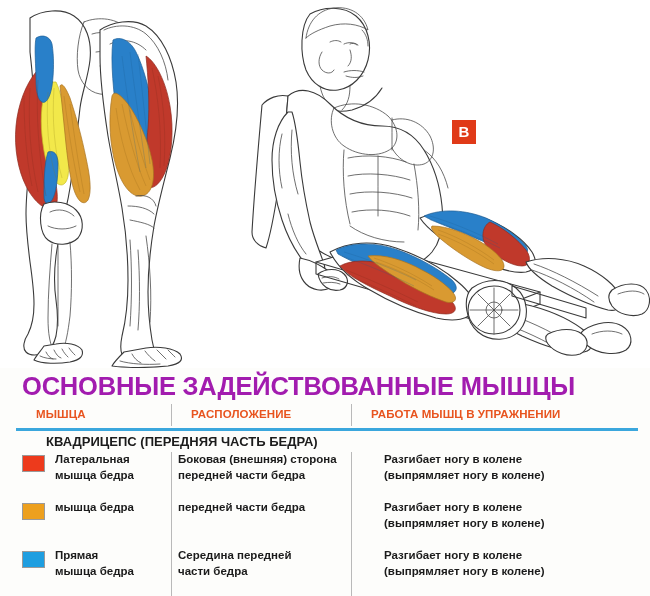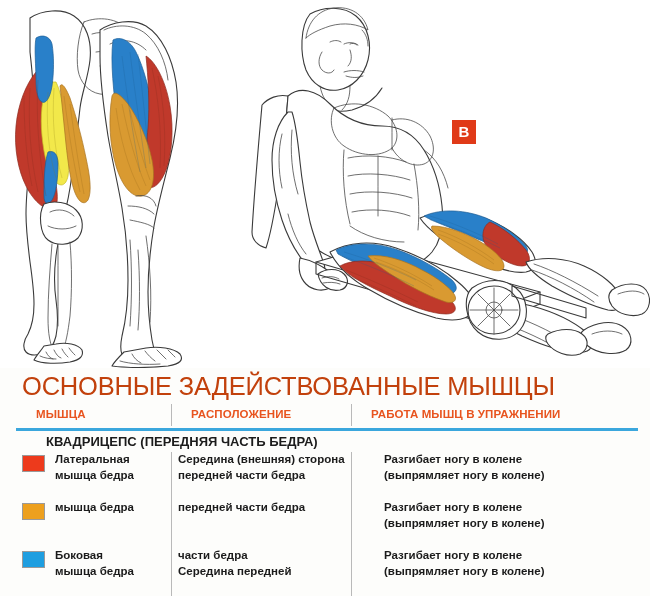--- a/index.html
+++ b/index.html
@@ -52,24 +52,24 @@
     width: 650px;
     height: 228px;
     background: #fdfdfb;
   }
 
   .main-title {
     position: absolute;
     left: 22px;
     top: 5px;
     font-family: "Liberation Sans", sans-serif;
-    font-weight: normal;
+    font-weight: bold;
     font-size: 25.5px;
     line-height: 27px;
-    color: #c2410c;
+    color: #a21caf;
     letter-spacing: -0.2px;
     white-space: nowrap;
   }
 
   .col-heads {
     position: absolute;
     left: 14px;
     top: 38px;
     width: 650px;
     height: 20px;
@@ -492,21 +492,21 @@
   <div class="body-vrule b2" style="height: 209.5px;"></div>
 
   <div class="rows" id="rows-host">
       <div class="row" style="height: 48px;">
         <div class="swatch" style="background: rgb(237, 58, 28);"></div>
         <div class="cell c1">
           <span class="ln">Латеральная</span>
           <span class="ln">мышца бедра</span>
         </div>
         <div class="cell c2">
-          <span class="ln">Середина (внешняя) сторона</span>
+          <span class="ln">Боковая (внешняя) сторона</span>
           <span class="ln">передней части бедра</span>
         </div>
         <div class="cell c3">
           <span class="ln">Разгибает ногу в колене</span>
           <span class="ln">(выпрямляет ногу в колене)</span>
         </div>
       </div>
       <div class="row" style="height: 48px;">
         <div class="swatch" style="background: rgb(237, 160, 30);"></div>
         <div class="cell c1">
@@ -516,26 +516,26 @@
           <span class="ln">передней части бедра</span>
         </div>
         <div class="cell c3">
           <span class="ln">Разгибает ногу в колене</span>
           <span class="ln">(выпрямляет ногу в колене)</span>
         </div>
       </div>
       <div class="row" style="height: 48px;">
         <div class="swatch" style="background: rgb(30, 158, 224);"></div>
         <div class="cell c1">
-          <span class="ln">Боковая</span>
+          <span class="ln">Прямая</span>
           <span class="ln">мышца бедра</span>
         </div>
         <div class="cell c2">
+          <span class="ln">Середина передней</span>
           <span class="ln">части бедра</span>
-          <span class="ln">Середина передней</span>
         </div>
         <div class="cell c3">
           <span class="ln">Разгибает ногу в колене</span>
           <span class="ln">(выпрямляет ногу в колене)</span>
         </div>
       </div>
     </div>
 </div>
 
 </body></html>

